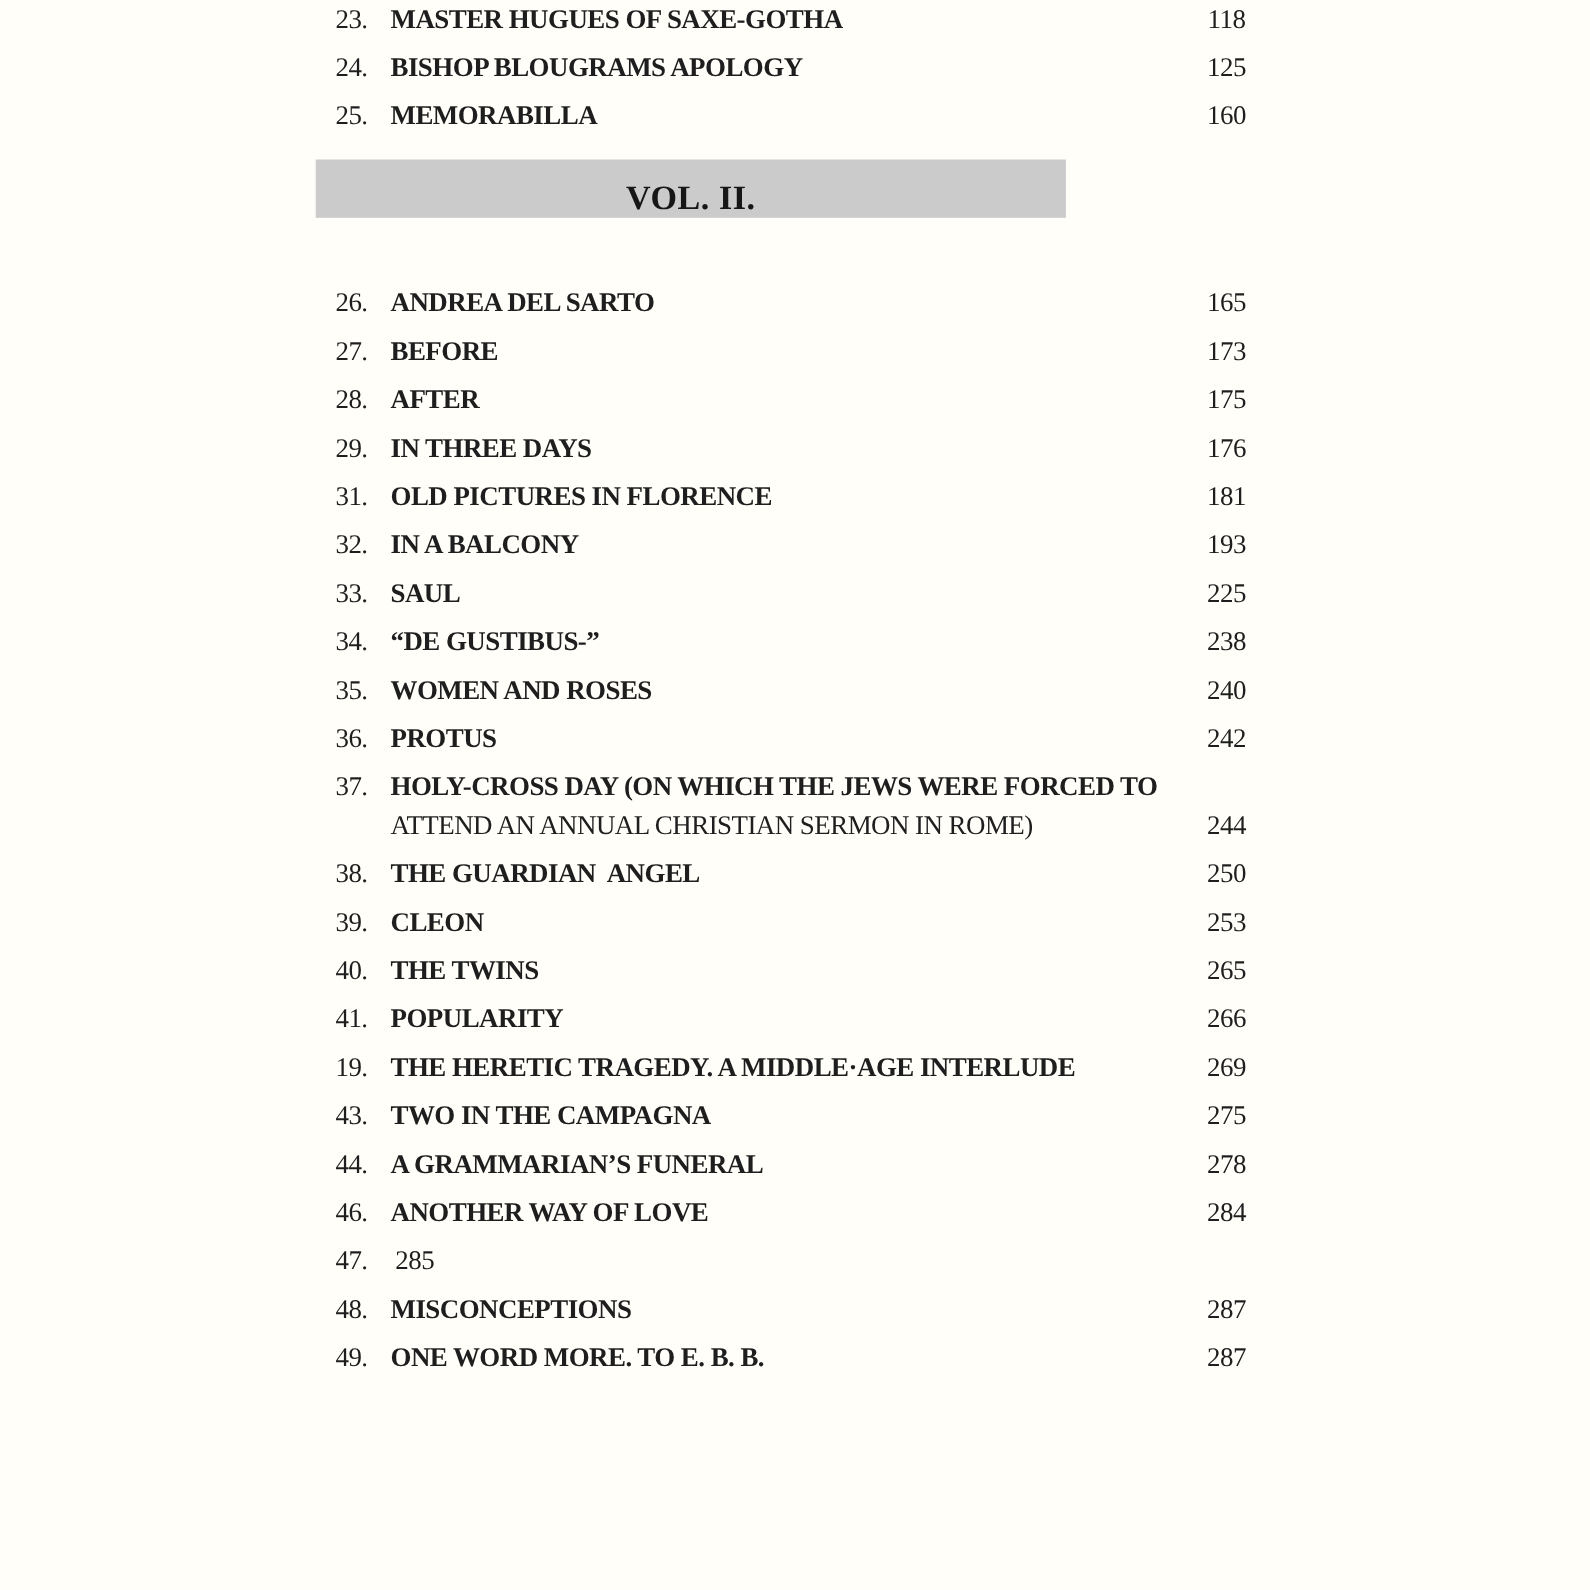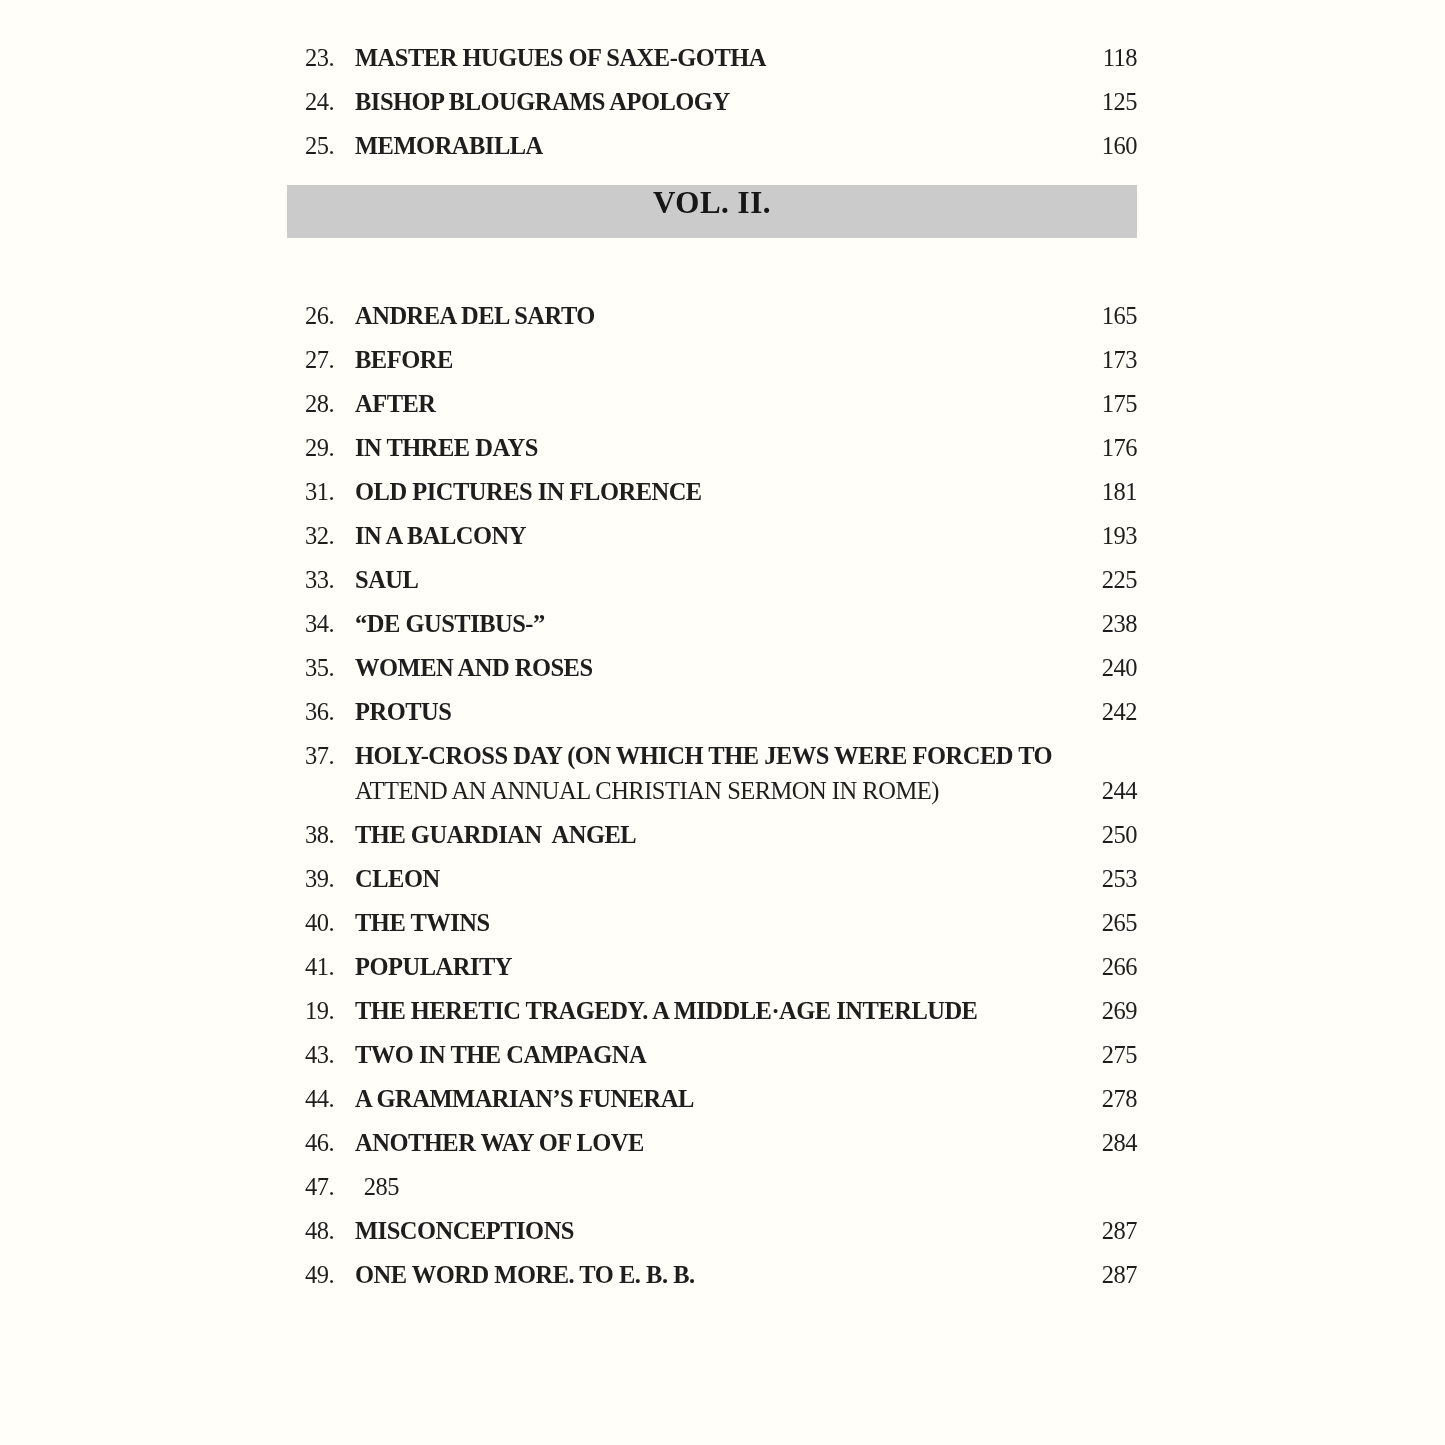--- a/index.html
+++ b/index.html
@@ -7,21 +7,20 @@
   body {
     font-family: "Liberation Serif", "DejaVu Serif", serif;
     background: #fffef9;
     color: #1e1e1e;
     overflow: hidden;
   }
   .page {
     position: relative;
     width: 1445px;
     height: 1445px;
-    padding-top: 40px;
   }
   .content {
     margin-left: 305px;
     width: 832px;
   }
   .toc-row {
     display: flex;
     align-items: baseline;
     font-size: 24.5px;
     line-height: 35px;
@@ -35,33 +34,33 @@
   }
   .toc-row .title {
     flex: 1 1 auto;
     min-width: 0;
   }
   .toc-row .title .t1 { white-space: pre; font-weight: bold; }
   .toc-row .title .t2 { display: block; white-space: pre; }
   .toc-row .pagenum {
     flex: 0 0 auto;
     align-self: flex-end;
-    text-align: right;
+    text-align: center;
     min-width: 44px;
     white-space: pre;
   }
   .vol-band {
     margin-left: -18px;
-    width: 850px;
+    width: 682px;
     height: 53px;
     margin-top: 22px;
     margin-bottom: 60px;
     background: #cbcbcb;
     display: flex;
-    align-items: flex-start;
+    align-items: flex-end;
     justify-content: center;
   }
   .vol-band .vol-label {
     font-size: 31px;
     font-weight: 700;
     letter-spacing: 0.5px;
     color: #161616;
   }
 </style>
 </head>

